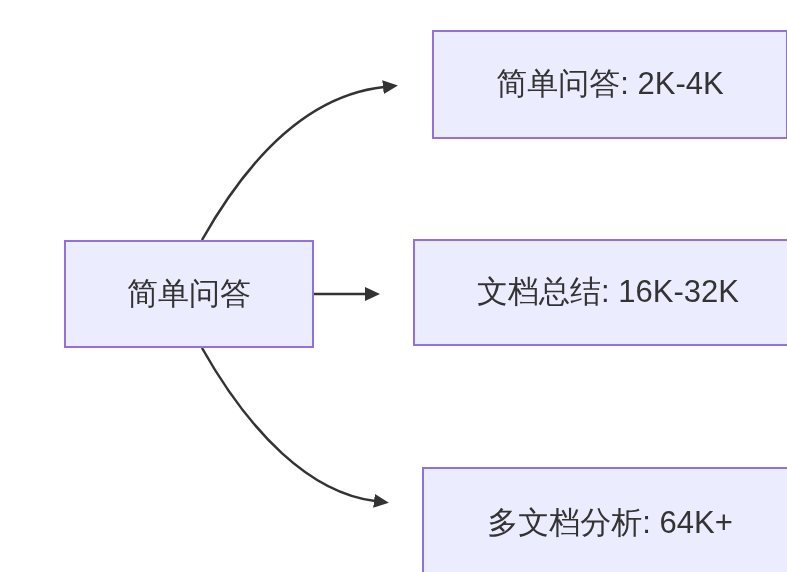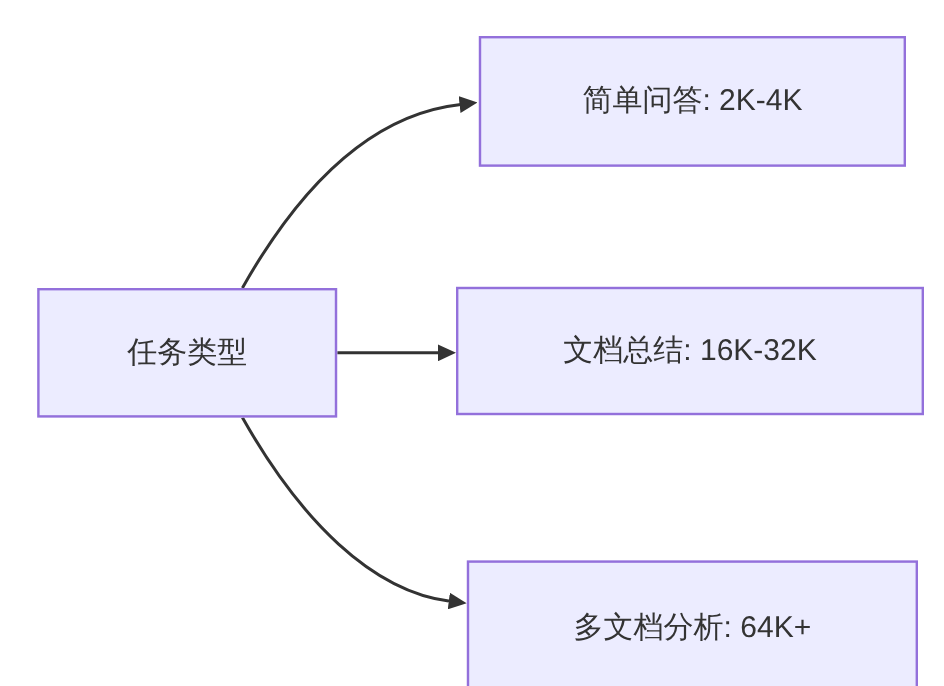--- a/index.html
+++ b/index.html
@@ -33,24 +33,25 @@
   }
   .node {
     position: absolute;
     box-sizing: border-box;
     background: var(--node-fill, #ECECFF);
     border: 2px solid var(--node-border, #9370DB);
     color: var(--text, #333333);
     display: flex;
     align-items: center;
     justify-content: center;
-    font-size: 25px;
+    font-size: 31px;
     line-height: 1.3;
     text-align: center;
     white-space: nowrap;
+    margin-left: 33px;
   }
   .node-root  { left: 31px;  top: 240px; width: 250px; height: 108px; }
   .node-child-0 { left: 399px; top: 30px;  width: 356px; height: 109px; }
   .node-child-1 { left: 380px; top: 239px; width: 390px; height: 107px; }
   .node-child-2 { left: 389px; top: 467px; width: 376px; height: 112px; }
 </style>
 </head>
 <body>
 
 <div class="canvas">
@@ -60,21 +61,21 @@
       <marker id="arrow" viewBox="0 0 15 14" refX="1" refY="7" markerWidth="15" markerHeight="14" markerUnits="userSpaceOnUse" orient="auto">
         <path class="arrowhead" d="M0,0 L15,7 L0,14 Z"></path>
       </marker>
     </defs>
     <path class="edge-path" marker-end="url(#arrow)" d="M202,240 C250,155 310,95 384,87"></path>
     <path class="edge-path" marker-end="url(#arrow)" d="M281,294 L366,294"></path>
     <path class="edge-path" marker-end="url(#arrow)" d="M202,348 C250,433 310,493 375,501"></path>
   </svg>
 
   <div class="node node-root">
-    <span>任务类型</span>
+    <span>简单问答</span>
   </div>
 
   <div class="node node-child-0">
     <span>简单问答: 2K-4K</span>
   </div>
 
   <div class="node node-child-1">
     <span>文档总结: 16K-32K</span>
   </div>
 

